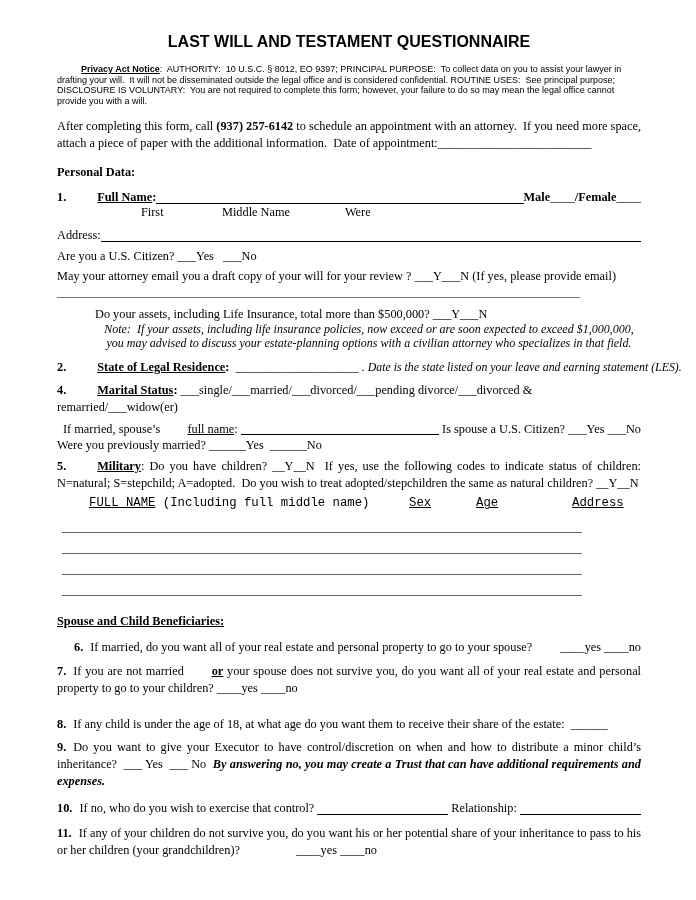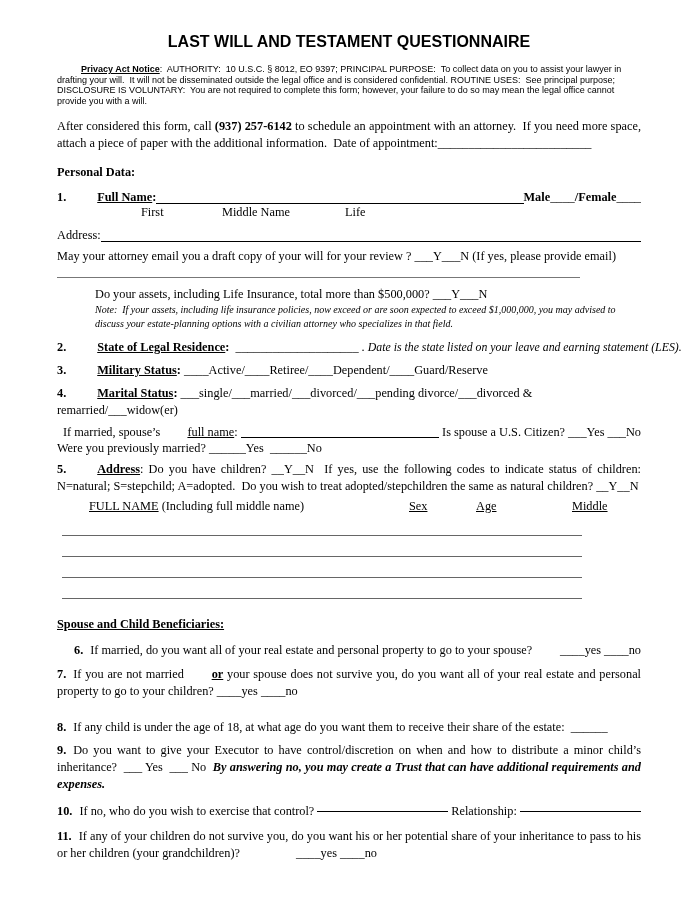--- a/index.html
+++ b/index.html
@@ -34,111 +34,111 @@
   .sublabels{position:relative;height:15px;margin-bottom:6px;}
   .sublabels span{position:absolute;top:-2px;}
   .sub-first{left:84px;}
   .sub-middle{left:165px;}
   .sub-last{left:288px;}
   .addr{margin-bottom:4px;}
   .cit{margin-bottom:3px;}
   .eblank{height:12px;border-bottom:1px solid #777;width:523px;margin-bottom:8px;}
   .assets{margin-left:38px;line-height:16px;font-family:Liberation Serif, serif;}
   .anote{
-    margin-left:38px;font-style:italic;font-size:10px;line-height:13.5px;
-    width:548px;margin-top:1px;margin-bottom:9px;
+    margin-left:38px;font-style:italic;font-size:12px;line-height:13.5px;
+    width:548px;margin-top:1px;margin-bottom:9px;text-align:center;
   }
   .q{margin-bottom:6px;}
   .q2-note{font-size:11.8px;}
   .q4m{margin-bottom:5px;}
   .spouse{line-height:16px;padding-left:6px;}
   .prevm{line-height:16px;margin-bottom:5px;}
   .q5p{margin-bottom:3px;}
-  .chead{position:relative;height:17px;}
+  .chead{position:relative;height:17px;font-family:Liberation Mono, monospace;}
   .chead .col{position:absolute;top:0;white-space:nowrap;}
   .col-name{left:8px;}
   .col-sex{left:328px;}
   .col-age{left:395px;}
   .col-status{left:491px;}
   .crows{margin-bottom:17px;}
   .crow{height:20px;border-bottom:1px solid #666;margin-left:5px;width:520px;}
   .ben-head{font-weight:bold;text-decoration:underline;margin-bottom:9px;}
   .q6row{display:flex;margin-bottom:7px;margin-left:17px;}
   .q6row .ans{margin-left:auto;white-space:pre;}
   .q7{margin-bottom:19px;}
   .q8{margin-bottom:6px;}
   .q9{margin-bottom:10px;}
-  .q10row{display:flex;align-items:center;margin-bottom:8px;}
+  .q10row{display:flex;align-items:flex-end;margin-bottom:8px;}
   .f1{flex-grow:1.08;border-bottom:1px solid #000;margin-bottom:2px;height:1px;}
   .f2{flex-grow:1;border-bottom:1px solid #000;margin-bottom:2px;height:1px;}
   .q11 .ans{margin-left:56px;white-space:pre;}
 </style>
 </head>
 <body>
 
 <div class="doc">
 
   <div class="title">LAST WILL AND TESTAMENT QUESTIONNAIRE</div>
 
   <p class="privacy"><span class="b u">Privacy Act Notice</span><span>:&nbsp; AUTHORITY:&nbsp; 10 U.S.C. § 8012, EO 9397; PRINCIPAL PURPOSE:&nbsp; To collect data on you to assist your lawyer in drafting your will.&nbsp; It will not be disseminated outside the legal office and is considered confidential. ROUTINE USES:&nbsp; See principal purpose; DISCLOSURE IS VOLUNTARY:&nbsp; You are not required to complete this form; however, your failure to do so may mean the legal office cannot provide you with a will.</span></p>
 
-  <p class="intro just"><span>After considered this form, call </span><span class="b">(937) 257-6142</span><span> to schedule an appointment with an attorney.&nbsp; If you need more space, attach a piece of paper with the additional information.&nbsp; Date of appointment:</span><span>_________________________</span></p>
+  <p class="intro just"><span>After completing this form, call </span><span class="b">(937) 257-6142</span><span> to schedule an appointment with an attorney.&nbsp; If you need more space, attach a piece of paper with the additional information.&nbsp; Date of appointment:</span><span>_________________________</span></p>
 
   <p class="pd-head">Personal Data:</p>
 
   <div class="row">
     <span class="qnum">1.</span>
       <span class="b u">Full Name</span>
       <span class="b">:</span>
     <span class="fill"></span>
     <span class="b">Male</span>
       <span>____</span>
       <span class="b">/Female</span>
       <span>____</span>
   </div>
   <div class="sublabels">
     <span class="sub-first">First</span>
     <span class="sub-middle">Middle Name</span>
-    <span class="sub-last">Life</span>
+    <span class="sub-last">Were</span>
   </div>
 
   <div class="row addr">
     <span>Address:</span>
     <span class="fill"></span>
   </div>
 
+  <p class="cit">Are you a U.S. Citizen? ___Yes&nbsp; &nbsp;___No</p>
 
   <p>May your attorney email you a draft copy of your will for your review ? ___Y___N (If yes, please provide email)</p>
   <div class="eblank"></div>
 
   <p class="assets">Do your assets, including Life Insurance, total more than $500,000? ___Y___N</p>
   <p class="anote">Note:&nbsp; If your assets, including life insurance policies, now exceed or are soon expected to exceed $1,000,000, you may advised to discuss your estate-planning options with a civilian attorney who specializes in that field.</p>
 
   <p class="q nowrap"><span class="qnum">2.</span><span class="b u">State of Legal Residence</span><span class="b">:</span><span>&nbsp; ____________________</span><span>&nbsp;. </span><span class="i q2-note">Date is the state listed on your leave and earning statement (LES).</span></p>
 
-  <p class="q"><span class="qnum">3.</span><span class="b u">Military Status</span><span class="b">:</span><span>&nbsp;____Active/____Retiree/____Dependent/____Guard/Reserve</span></p>
 
   <p class="q4m"><span class="qnum">4.</span><span class="b u">Marital Status</span><span class="b">:</span><span>&nbsp;___single/___married/___divorced/___pending divorce/___divorced &amp; remarried/___widow(er)</span></p>
 
   <div class="row spouse">
     <span>If married, spouse’s </span>
       <span class="u">full name</span>
       <span>: </span>
     <span class="fill"></span>
     <span> Is spouse a U.S. Citizen? ___Yes ___No</span>
   </div>
   <p class="prevm">Were you previously married? ______Yes&nbsp; ______No</p>
 
-  <p class="q5p just"><span class="qnum">5.</span><span class="b u">Address</span><span>: Do you have children? __Y__N&nbsp; If yes, use the following codes to indicate status of children: N=natural; S=stepchild; A=adopted.&nbsp; Do you wish to treat adopted/stepchildren the same as natural children? __Y__N</span></p>
+  <p class="q5p just"><span class="qnum">5.</span><span class="b u">Military</span><span>: Do you have children? __Y__N&nbsp; If yes, use the following codes to indicate status of children: N=natural; S=stepchild; A=adopted.&nbsp; Do you wish to treat adopted/stepchildren the same as natural children? __Y__N</span></p>
 
   <div class="chead">
     <span class="col col-name"><span class="u">FULL NAME</span><span> (Including full middle name)</span></span>
     <span class="col col-sex u">Sex</span>
     <span class="col col-age u">Age</span>
-    <span class="col col-status u">Middle</span>
+    <span class="col col-status u">Address</span>
   </div>
   <div class="crows">
     <div class="crow"></div>
     <div class="crow"></div>
     <div class="crow"></div>
     <div class="crow"></div>
   </div>
 
   <p class="ben-head">Spouse and Child Beneficiaries:</p>
 

